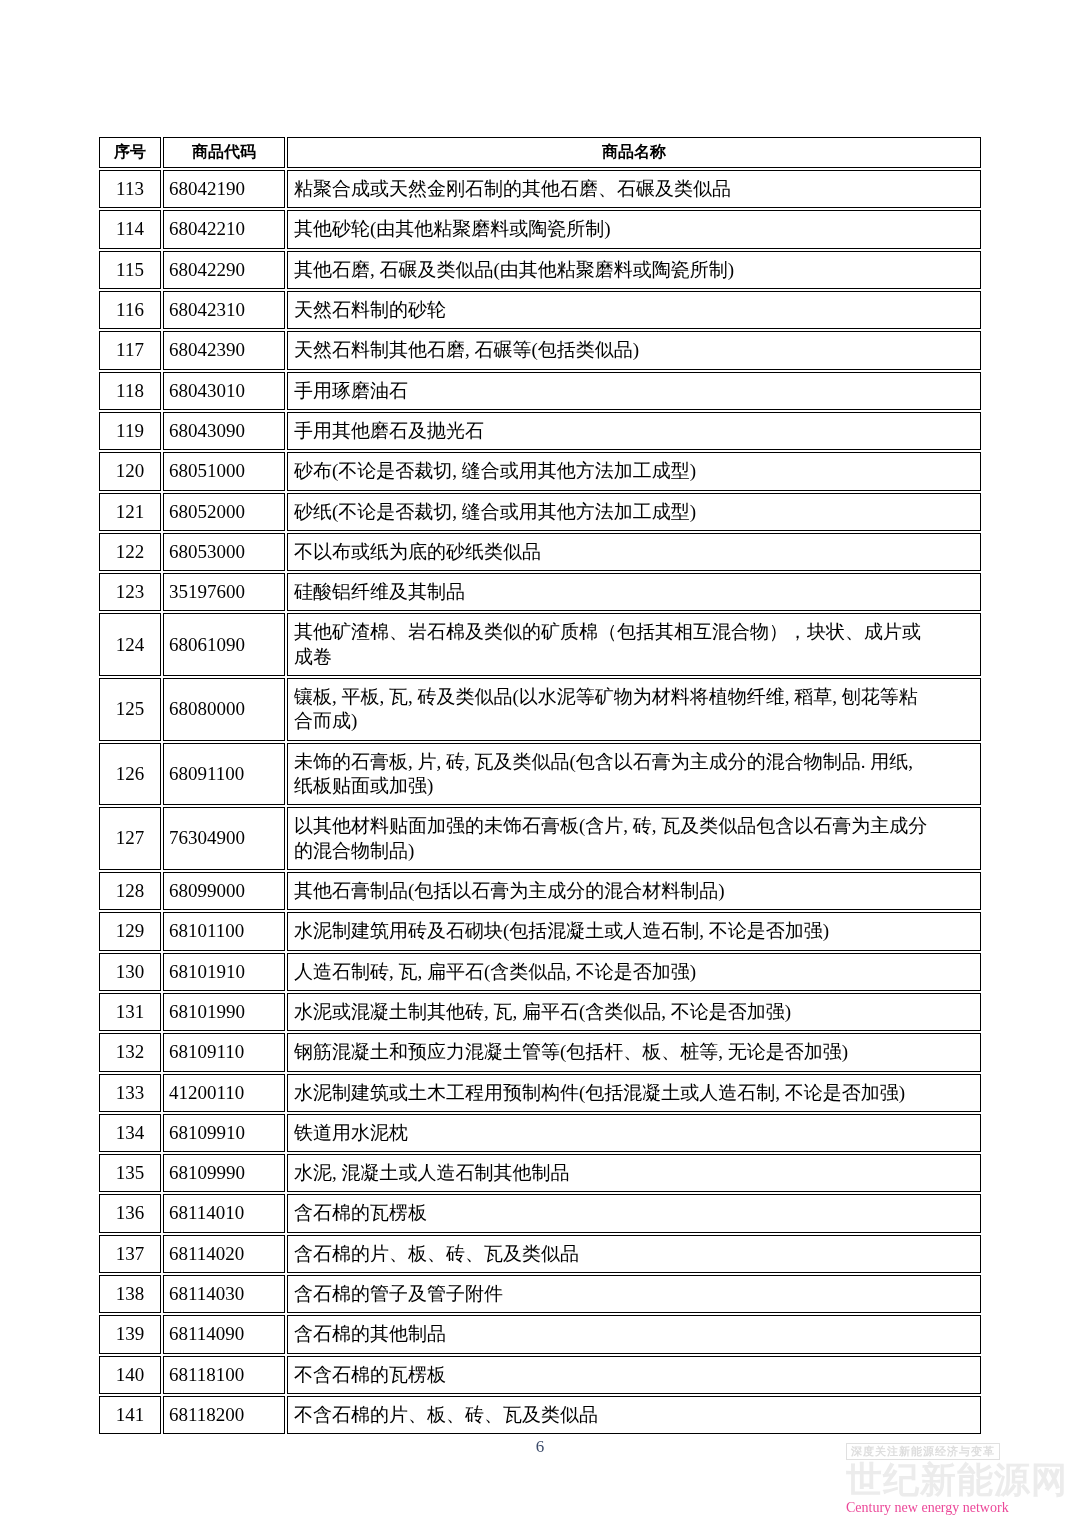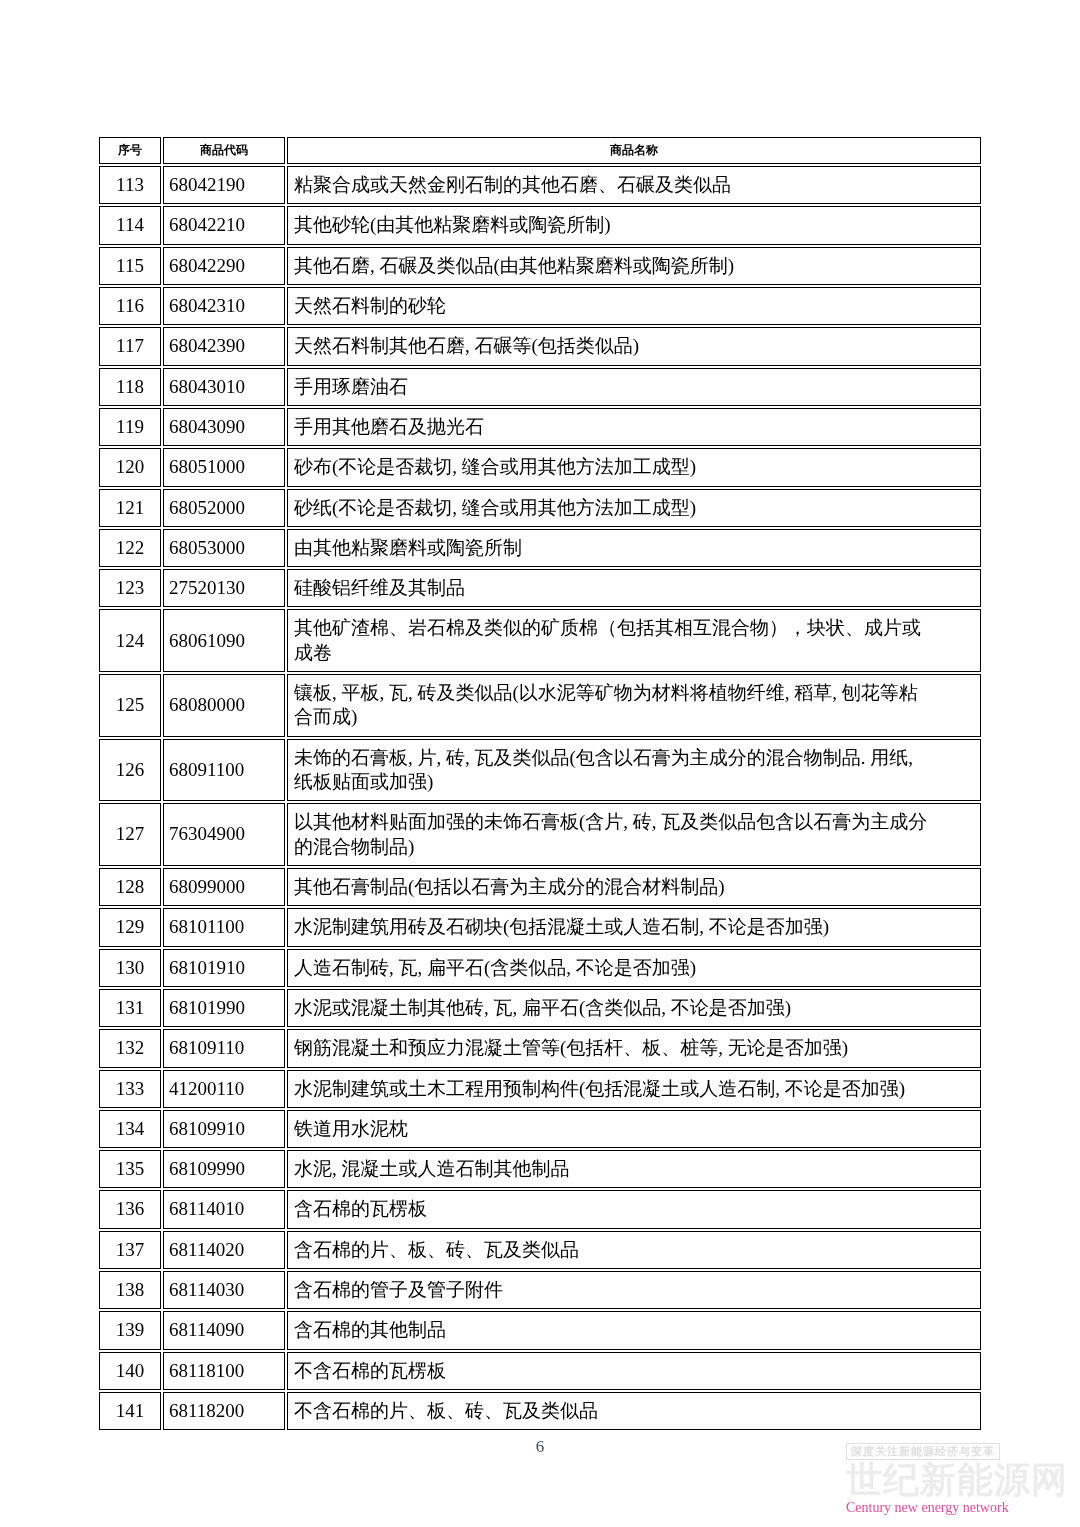--- a/index.html
+++ b/index.html
@@ -23,21 +23,21 @@
   .commodity-table col.c-no{width:62px;}
   .commodity-table col.c-code{width:122px;}
   .commodity-table th,
   .commodity-table td{
     border:1.5px solid #000;
     vertical-align:middle;
     background:#fff;
   }
   .commodity-table th{
     font-weight:bold;
-    font-size:12px;
+    font-size:16px;
     text-align:center;
     padding:4px 0;
   }
   .commodity-table td{
     font-size:19px;
     line-height:1.28;
   }
   td.no{text-align:center;padding:6px 0;}
   td.code{padding:6px 0 6px 5px;}
   td.name{padding:6px 46px 6px 6px;}
@@ -141,25 +141,25 @@
         <td class="name">砂布(不论是否裁切, 缝合或用其他方法加工成型)</td>
       </tr>
       <tr>
         <td class="no">121</td>
         <td class="code">68052000</td>
         <td class="name">砂纸(不论是否裁切, 缝合或用其他方法加工成型)</td>
       </tr>
       <tr>
         <td class="no">122</td>
         <td class="code">68053000</td>
-        <td class="name">由其他粘聚磨料或陶瓷所制</td>
+        <td class="name">不以布或纸为底的砂纸类似品</td>
       </tr>
       <tr>
         <td class="no">123</td>
-        <td class="code">27520130</td>
+        <td class="code">35197600</td>
         <td class="name">硅酸铝纤维及其制品</td>
       </tr>
       <tr>
         <td class="no">124</td>
         <td class="code">68061090</td>
         <td class="name">其他矿渣棉、岩石棉及类似的矿质棉（包括其相互混合物），块状、成片或成卷</td>
       </tr>
       <tr>
         <td class="no">125</td>
         <td class="code">68080000</td>

